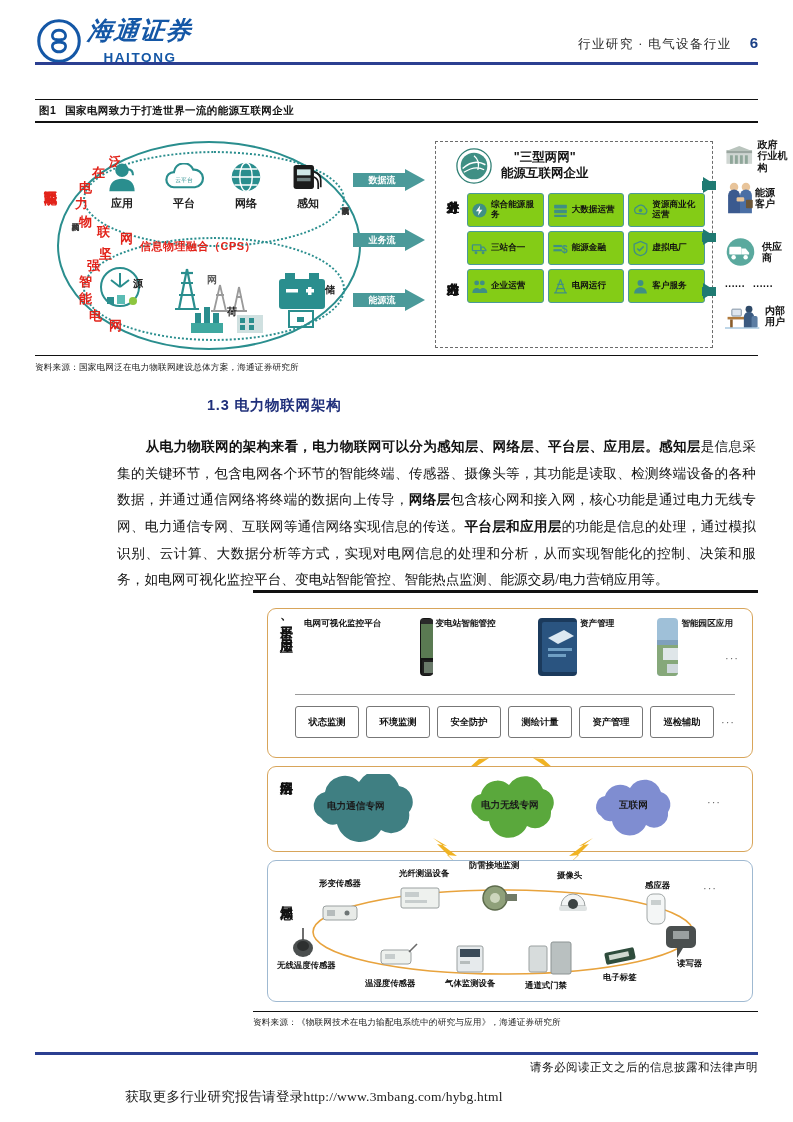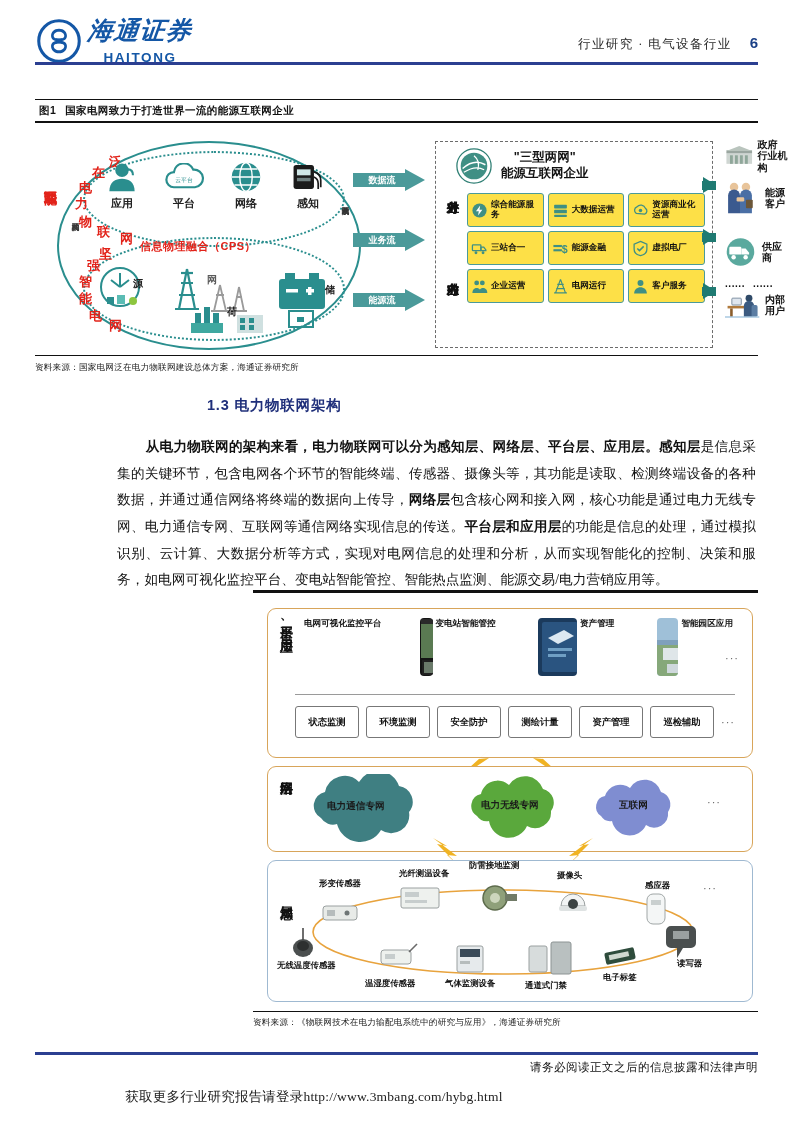--- a/index.html
+++ b/index.html
@@ -78,21 +78,21 @@
   .f1-biz-col{position:absolute;left:406px;top:58px;width:18px;
     font-family:"Liberation Sans",sans-serif;font-size:12.5px;font-weight:700;color:#111;line-height:1.06;text-align:center;}
   .f1-biz-col2{position:absolute;left:406px;top:140px;width:18px;
     font-family:"Liberation Sans",sans-serif;font-size:12.5px;font-weight:700;color:#111;line-height:1.06;text-align:center;}
   .f1-title-wrap{position:absolute;left:420px;top:14px;width:248px;display:flex;align-items:center;gap:8px;}
   .f1-seal{width:38px;height:38px;flex:0 0 auto;}
   .f1-title{font-family:"Liberation Sans",sans-serif;font-weight:700;color:#111;line-height:1.25;font-size:12.5px;text-align:center;}
   .f1-grid{position:absolute;left:432px;top:60px;width:238px;display:grid;grid-template-columns:repeat(3,1fr);gap:4px 4px;}
   .f1-cap-box{
     border:1.2px solid #4a9a9a;border-radius:3px;height:32px;
-    display:flex;align-items:center;gap:3px;padding:0 3px;background:#fde047;
+    display:flex;align-items:center;gap:3px;padding:0 3px;background:#84cc16;
   }
   .f1-cap-box .ico{width:17px;height:17px;flex:0 0 auto;}
   .f1-cap-box .txt{font-family:"Liberation Sans",sans-serif;font-size:8.6px;font-weight:700;color:#111;line-height:1.12;}
   .f1-stake{position:absolute;left:690px;width:66px;display:flex;flex-direction:column;align-items:flex-start;}
   .f1-st-lbl{font-family:"Liberation Sans",sans-serif;font-size:10px;font-weight:700;color:#111;line-height:1.14;}
   .f1-sm-arrow{position:absolute;width:0;height:0;border-top:8px solid transparent;border-bottom:8px solid transparent;border-left:13px solid #1f7a72;}
   .f1-sm-arrow:after{content:"";position:absolute;left:-14px;top:-4.5px;width:14px;height:9px;background:#1f7a72;}
 
   
   .sec-head{
@@ -407,21 +407,21 @@
           <rect x="14" y="14" width="4" height="12" fill="#8fa79a"></rect>
           <rect x="21" y="14" width="4" height="12" fill="#8fa79a"></rect>
           <rect x="28" y="14" width="4" height="12" fill="#8fa79a"></rect>
           <path d="M2 8 L20 1 L38 8 Z" fill="#b9c4bd"></path>
         </svg>
         <div class="f1-st-lbl" style="white-space:pre-line;">政府
 行业机构</div>
       </div>
     </div>
     <div class="f1-stake" style="top:48px;">
-      <div style="display:flex;align-items:center;gap:10px;">
+      <div style="display:flex;align-items:center;gap:0;">
         <svg width="30" height="34" viewBox="0 0 34 40">
           <circle cx="10" cy="7" r="5" fill="#e8c49a"></circle>
             <circle cx="24" cy="7" r="5" fill="#e8c49a"></circle>
           <path d="M3 38 V17 a7 7 0 0 1 14 0 V38z" fill="#3b5a8f"></path>
           <path d="M17 38 V17 a7 7 0 0 1 14 0 V38z" fill="#4a6fa5"></path>
           <rect x="13" y="19" width="9" height="5" rx="1.5" fill="#e8c49a"></rect>
           <rect x="24" y="22" width="8" height="10" rx="1" fill="#6b5638"></rect>
         </svg>
         <div class="f1-st-lbl" style="white-space:pre-line;">能源
 客户</div>
@@ -438,21 +438,21 @@
         </svg>
         <div class="f1-st-lbl" style="white-space:pre-line;">供应商</div>
       </div>
     </div>
     <div class="f1-stake" style="top:148px;">
       <div style="display:flex;align-items:center;gap:8px;">
         <div class="f1-st-lbl">······</div>
         <div class="f1-st-lbl">······</div>
       </div>
     </div>
-    <div class="f1-stake" style="top:157px;">
+    <div class="f1-stake" style="top:168px;">
       <div style="display:flex;align-items:center;gap:4px;">
         <svg width="36" height="30" viewBox="0 0 42 34">
           <rect x="3" y="18" width="26" height="3" fill="#b07a3c"></rect>
           <rect x="6" y="21" width="3" height="10" fill="#8a5d2b"></rect>
           <rect x="8" y="9" width="11" height="8" rx="1" fill="#dfe6ee"></rect>
           <rect x="8" y="9" width="11" height="8" rx="1" fill="none" stroke="#6f8397" stroke-width="1"></rect>
           <circle cx="28" cy="9" r="4" fill="#2f4a68"></circle>
           <path d="M22 31 V18 a6 6 0 0 1 12 0 V31z" fill="#3b5a80"></path>
           <rect x="31" y="17" width="7" height="14" rx="2" fill="#5b7da3"></rect>
           <path d="M0 31 H40" stroke="#a8c8e0" stroke-width="2"></path>

